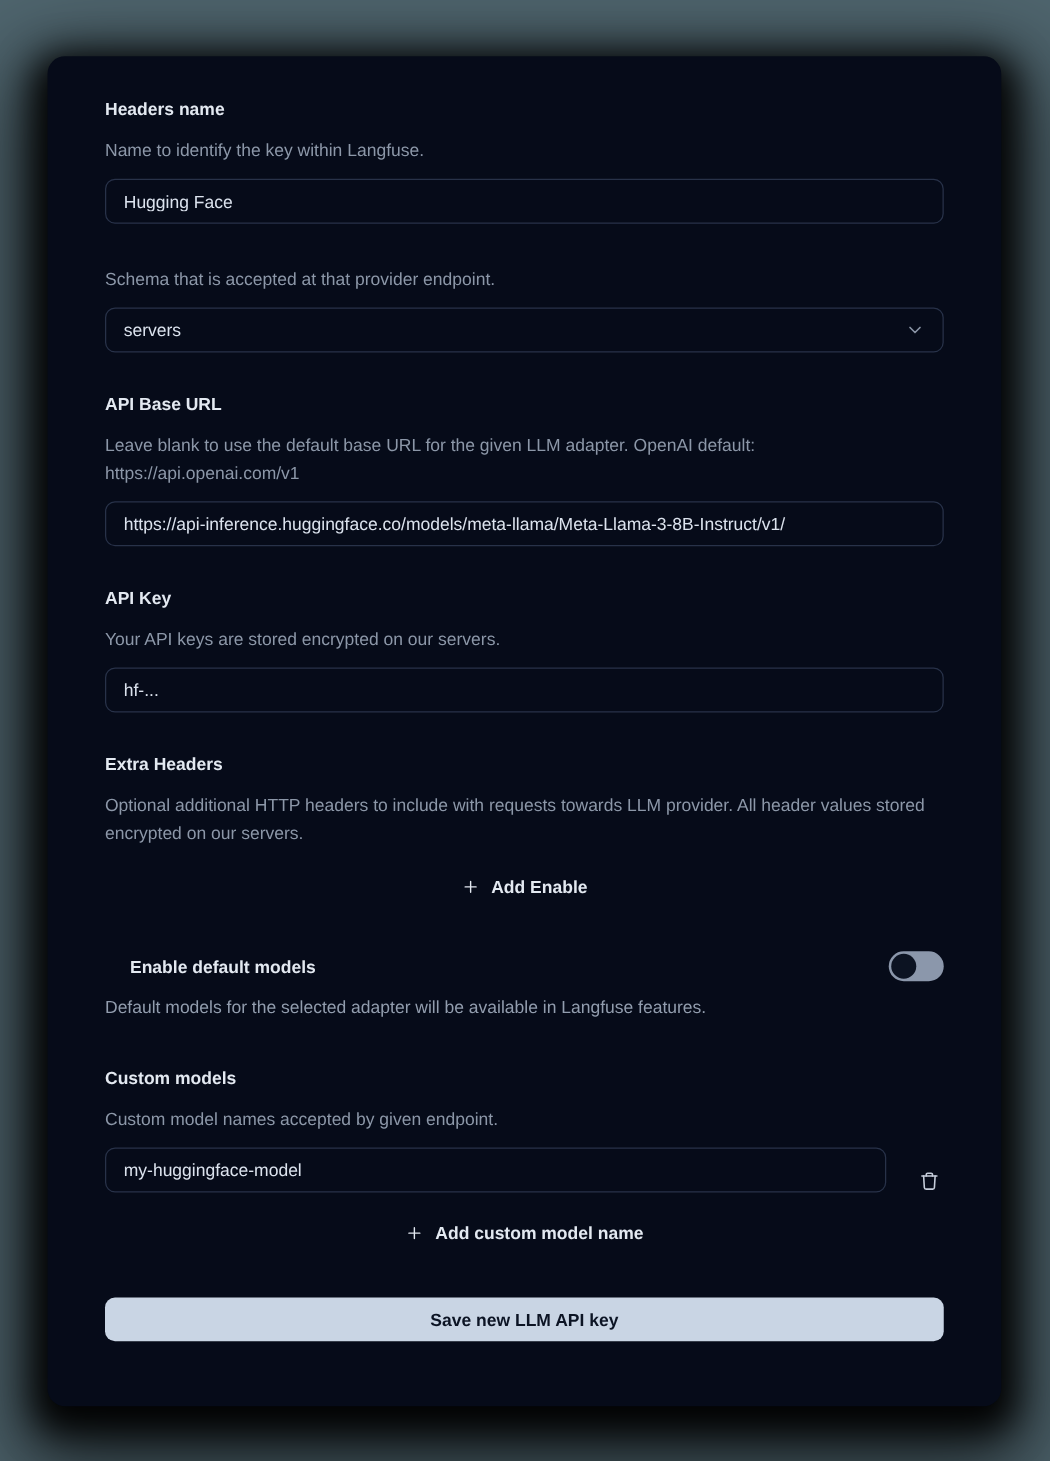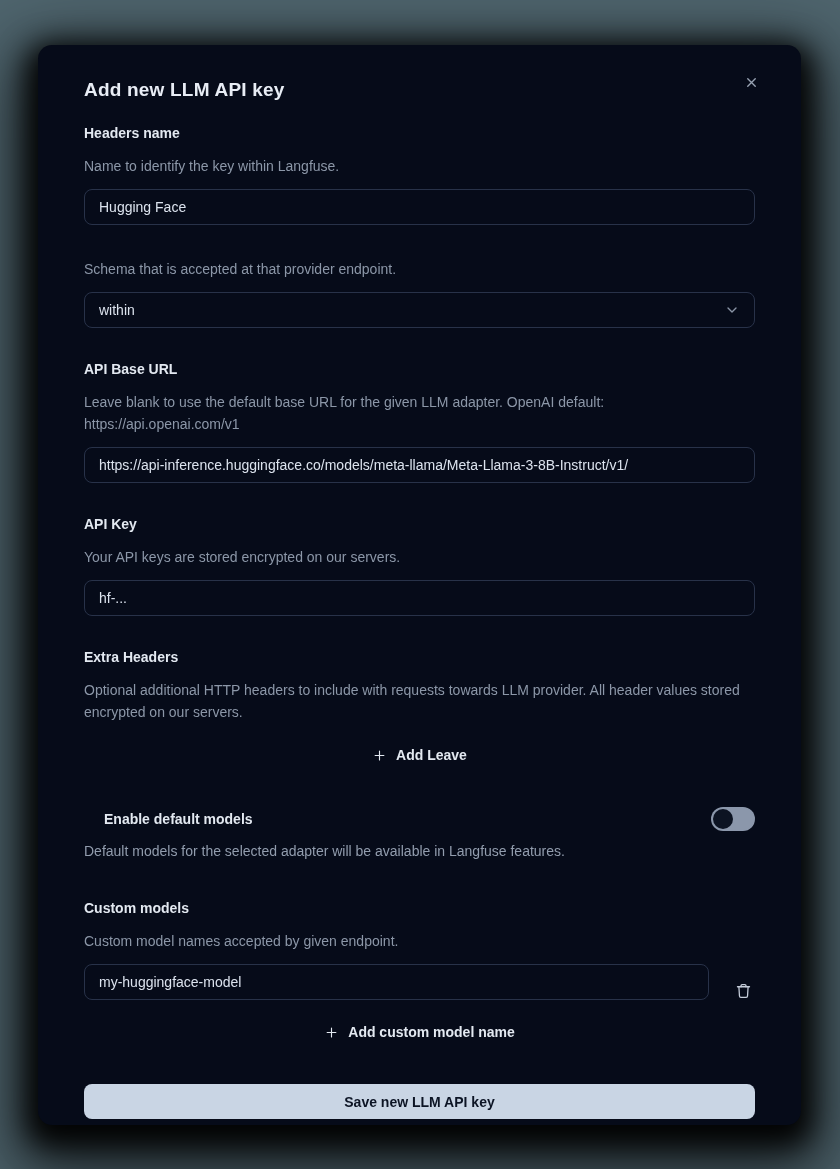--- a/index.html
+++ b/index.html
@@ -79,39 +79,31 @@
     border: none; border-radius: 8px; cursor: pointer;
     font-size: 14px; font-weight: 700;
     font-family: "Liberation Sans", "DejaVu Sans", sans-serif;
   }
 </style>
 </head>
 <body>
 
 <div class="modal">
 
-  <div class="dialog-header">
-    <h1 class="dialog-title">Add new LLM API key</h1>
-    <button class="close-btn" aria-label="Close">
-      <svg width="15" height="15" viewBox="0 0 24 24" fill="none" stroke="#98a3b3" stroke-width="2.2" stroke-linecap="round">
-          <path d="M18 6L6 18M6 6l12 12"></path>
-        </svg>
-    </button>
-  </div>
 
   <section class="field" style="margin-top:0">
     <div class="field-label">Headers name</div>
     <p class="field-desc">Name to identify the key within Langfuse.</p>
     <input class="text-input" type="text" value="Hugging Face" style="">
   </section>
 
   <section class="field">
     <p class="field-desc">Schema that is accepted at that provider endpoint.</p>
     <div class="select-input">
-      <span>within</span>
+      <span>servers</span>
       <svg width="16" height="16" viewBox="0 0 24 24" fill="none" stroke="#8a95a6" stroke-width="2" stroke-linecap="round" stroke-linejoin="round">
           <path d="M6 9l6 6 6-6"></path>
         </svg>
     </div>
   </section>
 
   <section class="field">
     <div class="field-label">API Base URL</div>
     <p class="field-desc">Leave blank to use the default base URL for the given LLM adapter. OpenAI default: https://api.openai.com/v1</p>
     <input class="text-input" type="text" value="https://api-inference.huggingface.co/models/meta-llama/Meta-Llama-3-8B-Instruct/v1/" style="">
@@ -124,21 +116,21 @@
   </section>
 
   <section class="field">
     <div class="field-label">Extra Headers</div>
     <p class="field-desc">Optional additional HTTP headers to include with requests towards LLM provider. All header values stored encrypted on our servers.</p>
     <div class="center-row">
       <button class="ghost-btn">
         <svg width="15" height="15" viewBox="0 0 24 24" fill="none" stroke="#e3e9f1" stroke-width="1.8" stroke-linecap="round">
             <path d="M12 5v14M5 12h14"></path>
           </svg>
-        <span>Add Leave</span>
+        <span>Add Enable</span>
       </button>
     </div>
   </section>
 
   <section class="field gap-lg">
     <div class="toggle-row">
       <div class="field-label">Enable default models</div>
       <button class="toggle" aria-checked="false">
         <span class="knob"></span>
       </button>

